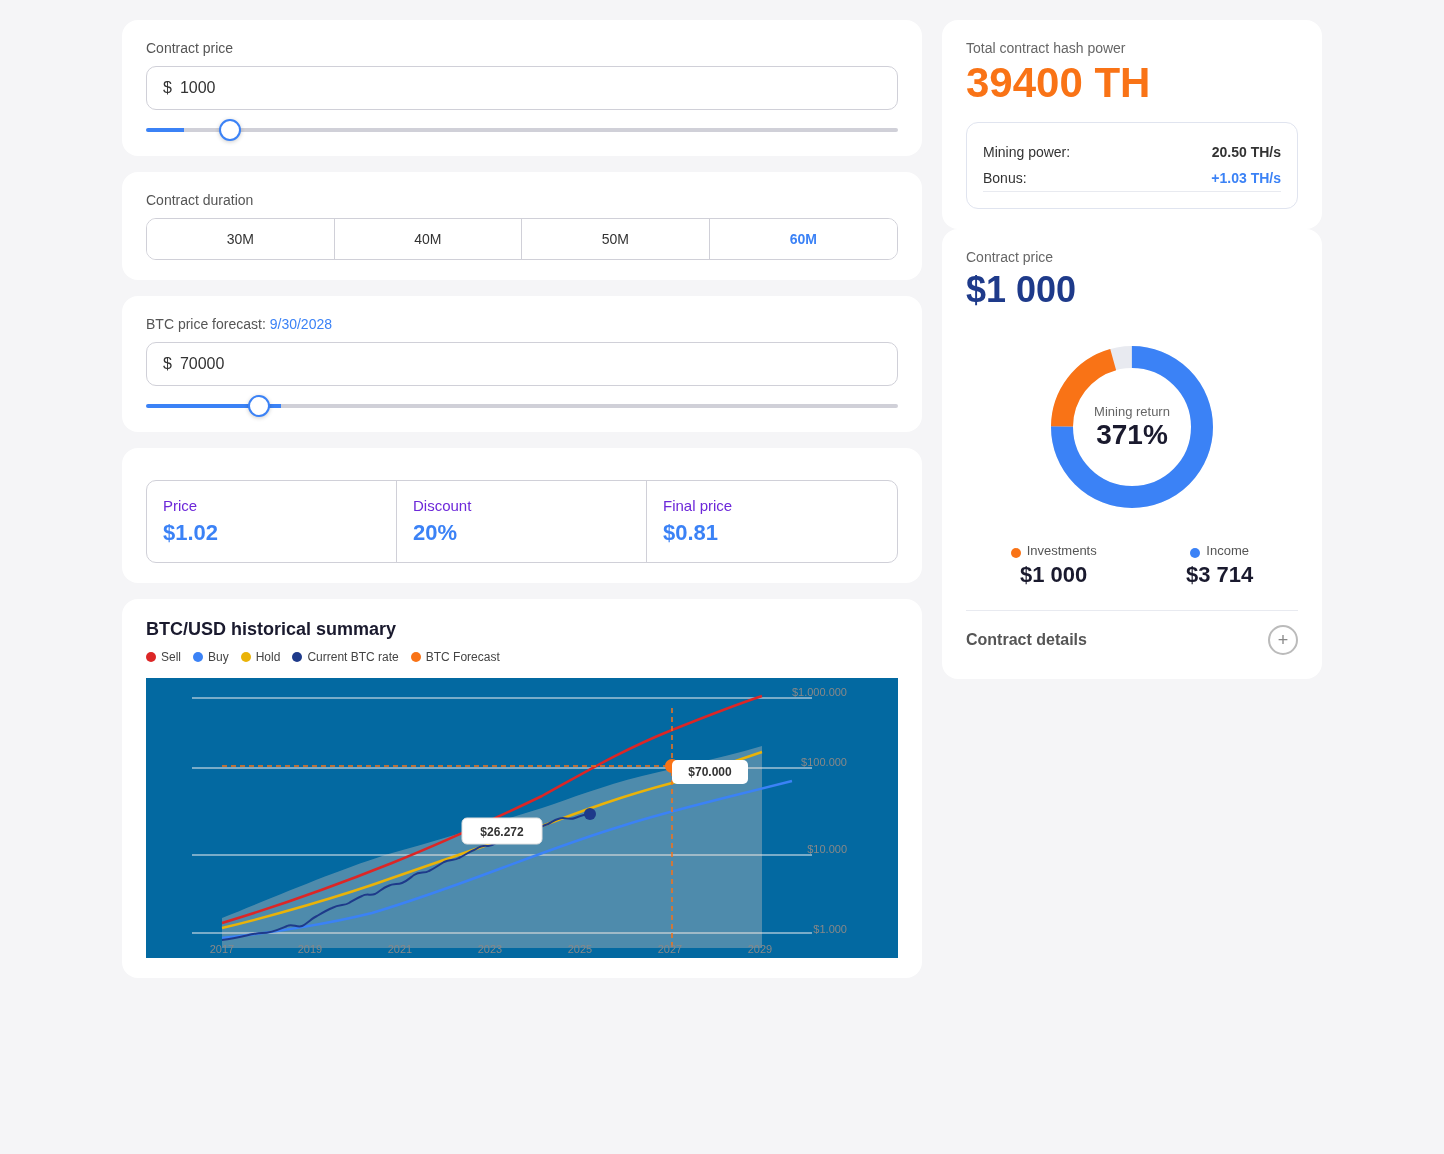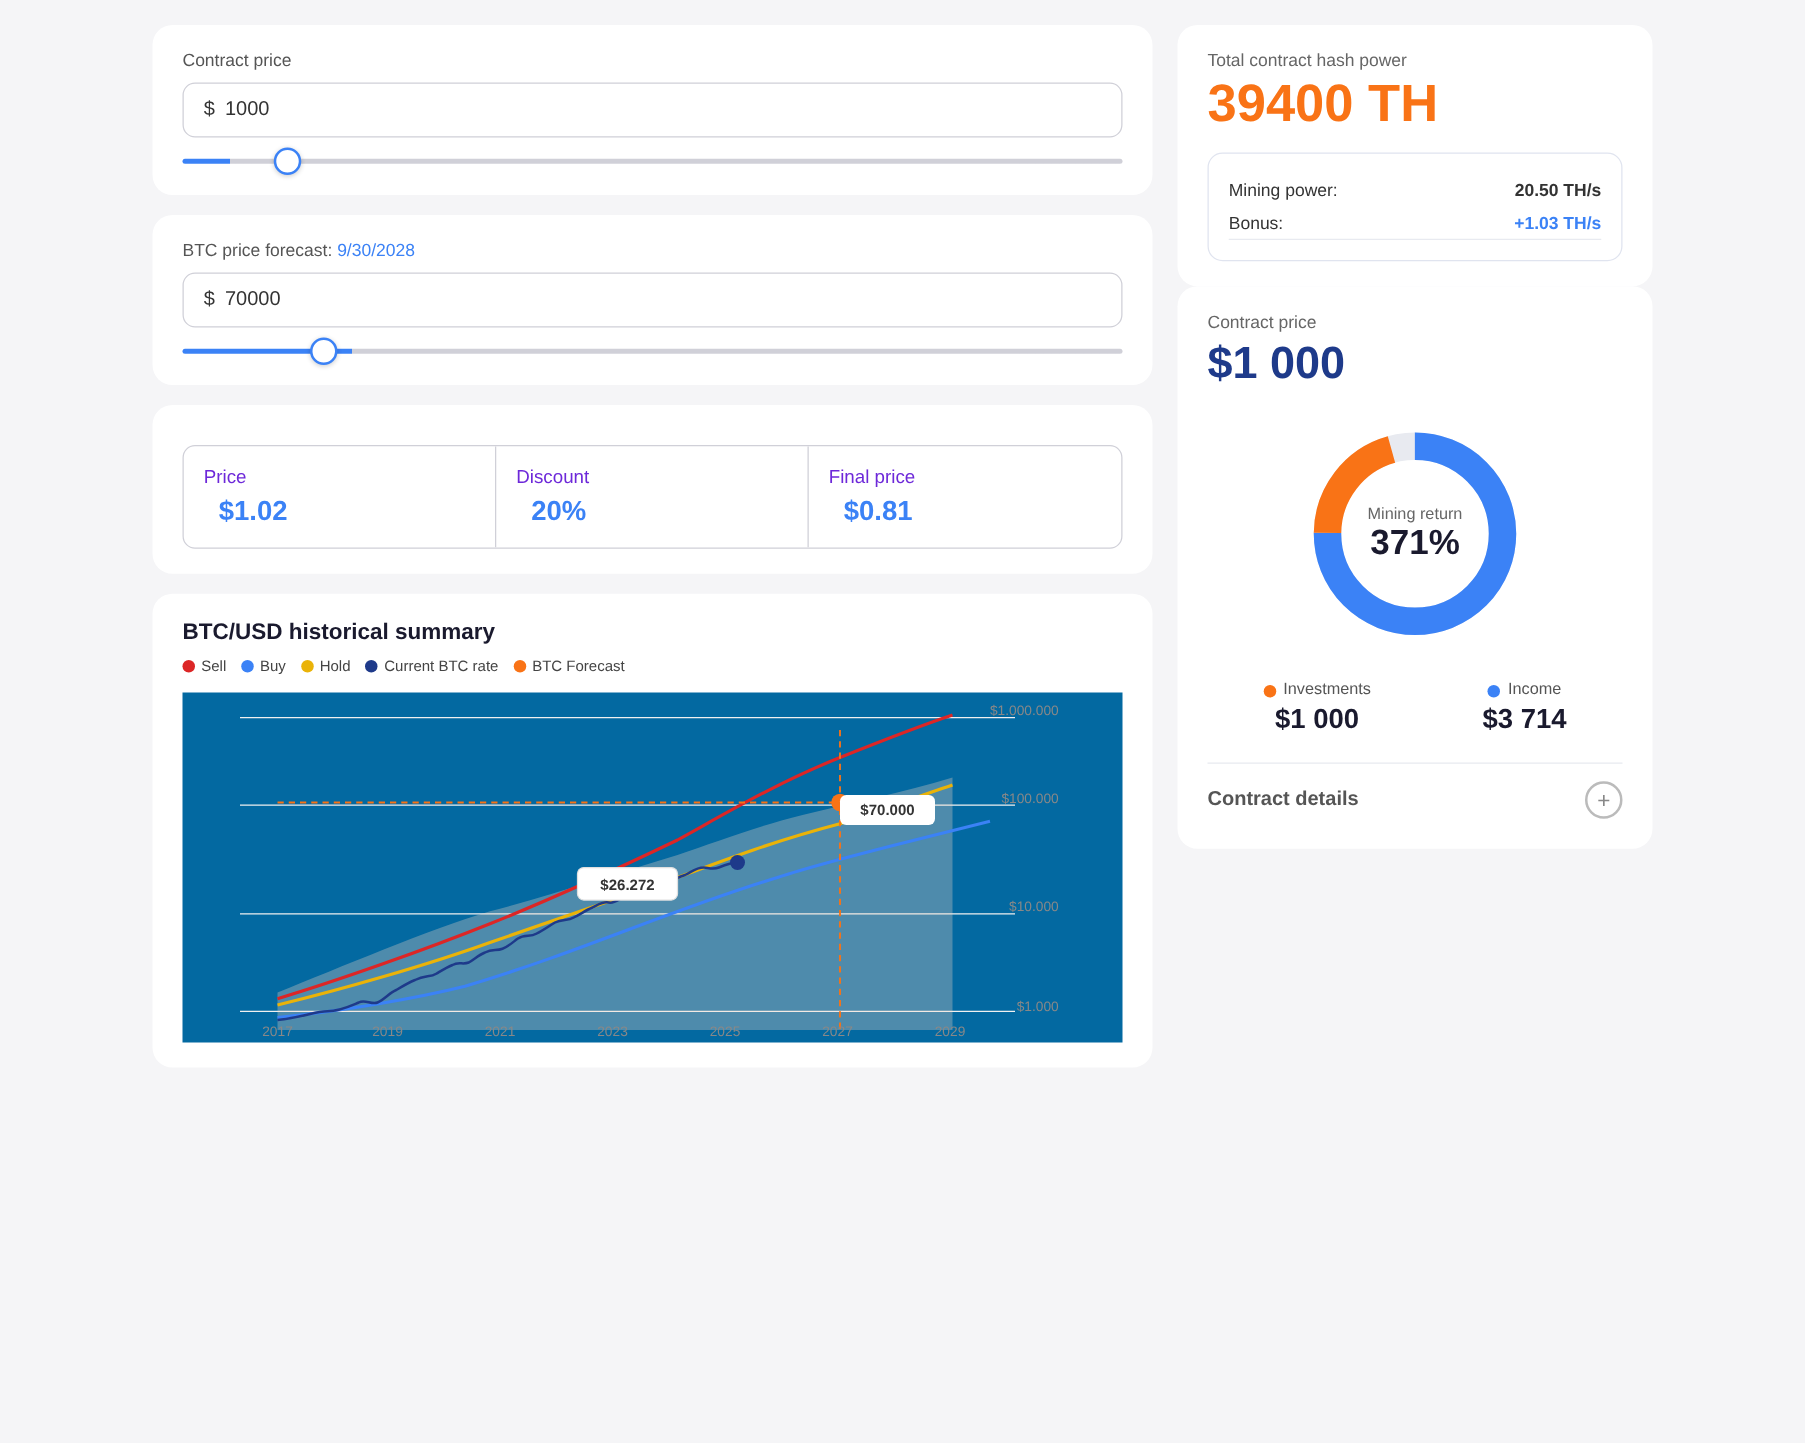--- a/index.html
+++ b/index.html
@@ -128,21 +128,20 @@
     .price-cell:last-child { border-right: none; }
     .price-cell-label {
       font-size: 15px;
       color: #6d28d9;
       margin-bottom: 6px;
     }
     .price-cell-value {
       font-size: 22px;
       font-weight: 700;
       color: #3b82f6;
-      margin-left: 12px;
     }
     .chart-card {
       background: #fff;
       border-radius: 16px;
       padding: 20px 24px;
     }
     .chart-title {
       font-size: 18px;
       font-weight: 700;
       color: #1a1a2e;
@@ -322,20 +321,29 @@
       <div class="section-label">Contract price</div>
       <div class="price-input-container">
         <span class="currency">$</span>
         <input type="text" value="1000" style="">
       </div>
       <div class="slider-container">
         <input type="range" class="slider-contract" min="0" max="10000" value="1000" style="">
       </div>
     </div>
 
+    <div style="background:#fff;border-radius:16px;padding:20px 24px;">
+      <div class="section-label">Contract duration</div>
+      <div class="duration-tabs">
+        <div class="duration-tab">30M</div>
+        <div class="duration-tab">40M</div>
+        <div class="duration-tab">50M</div>
+        <div class="duration-tab active">60M</div>
+      </div>
+    </div>
 
     <div class="card">
       <div class="section-label"><span>BTC price forecast: </span><span class="forecast-link">9/30/2028</span></div>
       <div class="price-input-container">
         <span class="currency">$</span>
         <input type="text" value="70000" style="">
       </div>
       <div class="slider-container">
         <input type="range" class="slider-btc" min="0" max="500000" value="70000" style="">
       </div>

